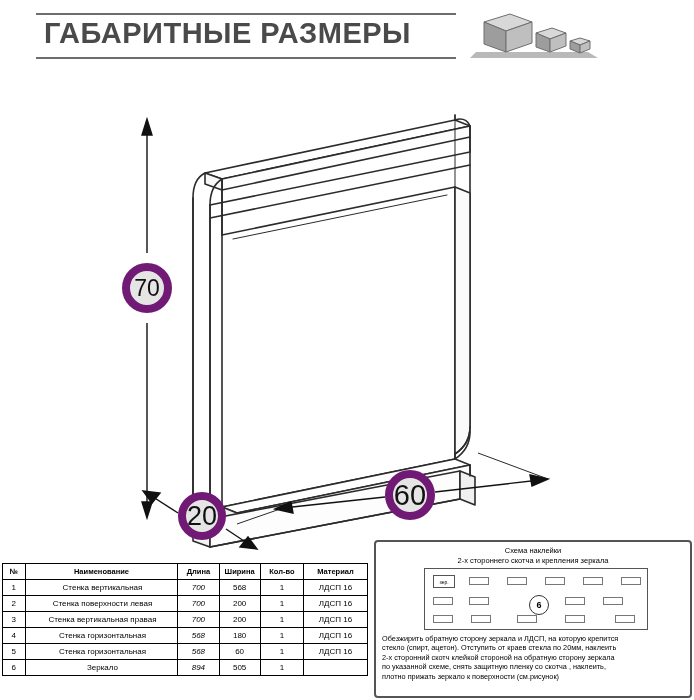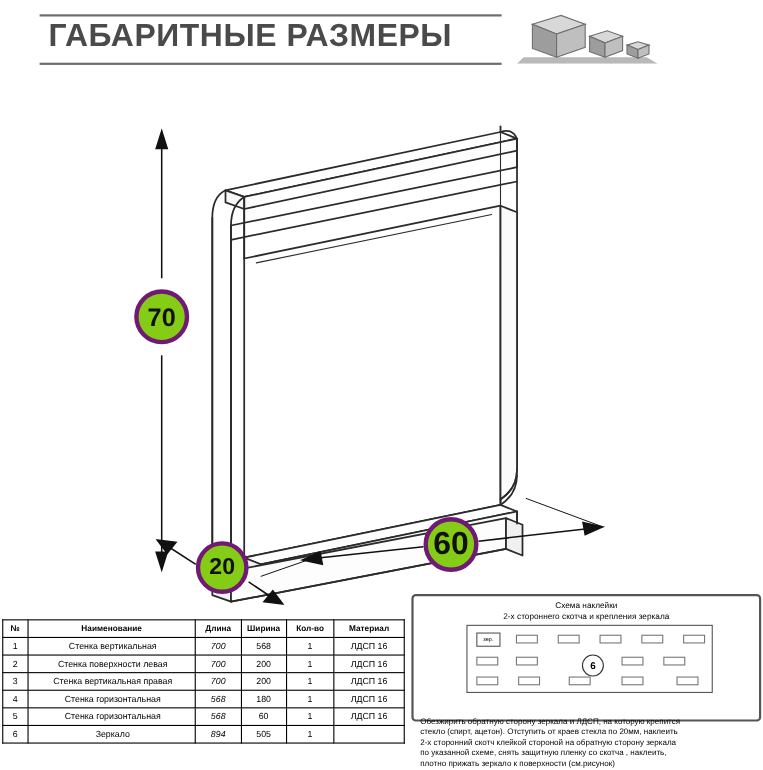--- a/index.html
+++ b/index.html
@@ -51,38 +51,38 @@
   
   #drawing {
     position: absolute;
     left: 0; top: 55px;
     width: 694px; height: 505px;
   }
 
   
   .bubble {
     position: absolute;
-    background: #84cc16;
-    border: 4px solid #701a75;
+    background: #e5e5e5;
+    border: 8px solid #701a75;
     border-radius: 50%;
     display: flex;
     align-items: center;
     justify-content: center;
-    font-weight: bold;
+    font-weight: normal;
     color: #111111;
   }
   #bubble-70 {
     left: 122px; top: 208px;
     width: 50px; height: 50px;
     font-size: 23px;
   }
   #bubble-20 {
     left: 178px; top: 437px;
     width: 48px; height: 48px;
-    font-size: 21px;
+    font-size: 27px;
   }
   #bubble-60 {
     left: 385px; top: 415px;
     width: 50px; height: 50px;
     font-size: 29px;
   }
 
   
   #parts-table {
     position: absolute;
@@ -108,21 +108,21 @@
   #parts-table td.c-name { width: 148px; text-align: center; padding-left: 4px; }
   #parts-table td.c-len { width: 40px; text-align: center; font-style: italic; }
   #parts-table td.c-wid { width: 40px; text-align: center; }
   #parts-table td.c-qty { width: 42px; text-align: center; }
   #parts-table td.c-mat { width: 62px; text-align: center; margin-top: 48px; }
 
   
   #mirror-panel {
     position: absolute;
     left: 374px; top: 540px;
-    width: 318px; height: 116px;
+    width: 318px; height: 158px;
     border: 2px solid #555555;
     border-radius: 4px;
     background: #ffffff;
   }
   #mirror-title {
     position: absolute;
     left: 0; top: 4px;
     width: 100%;
     text-align: center;
     font-size: 7.5px;
@@ -164,21 +164,20 @@
     background: #fff;
   }
   #mirror-note {
     position: absolute;
     left: 6px; top: 92px;
     width: 306px;
     font-size: 7.3px;
     line-height: 9.4px;
     white-space: pre-line;
     text-align: left;
-    margin-top: 17px;
   }
 </style>
 </head>
 <body>
 
 <div id="header">
   <div id="header-rule-top"></div>
   <div id="header-rule-bottom"></div>
   <div id="header-title">ГАБАРИТНЫЕ РАЗМЕРЫ</div>
 

